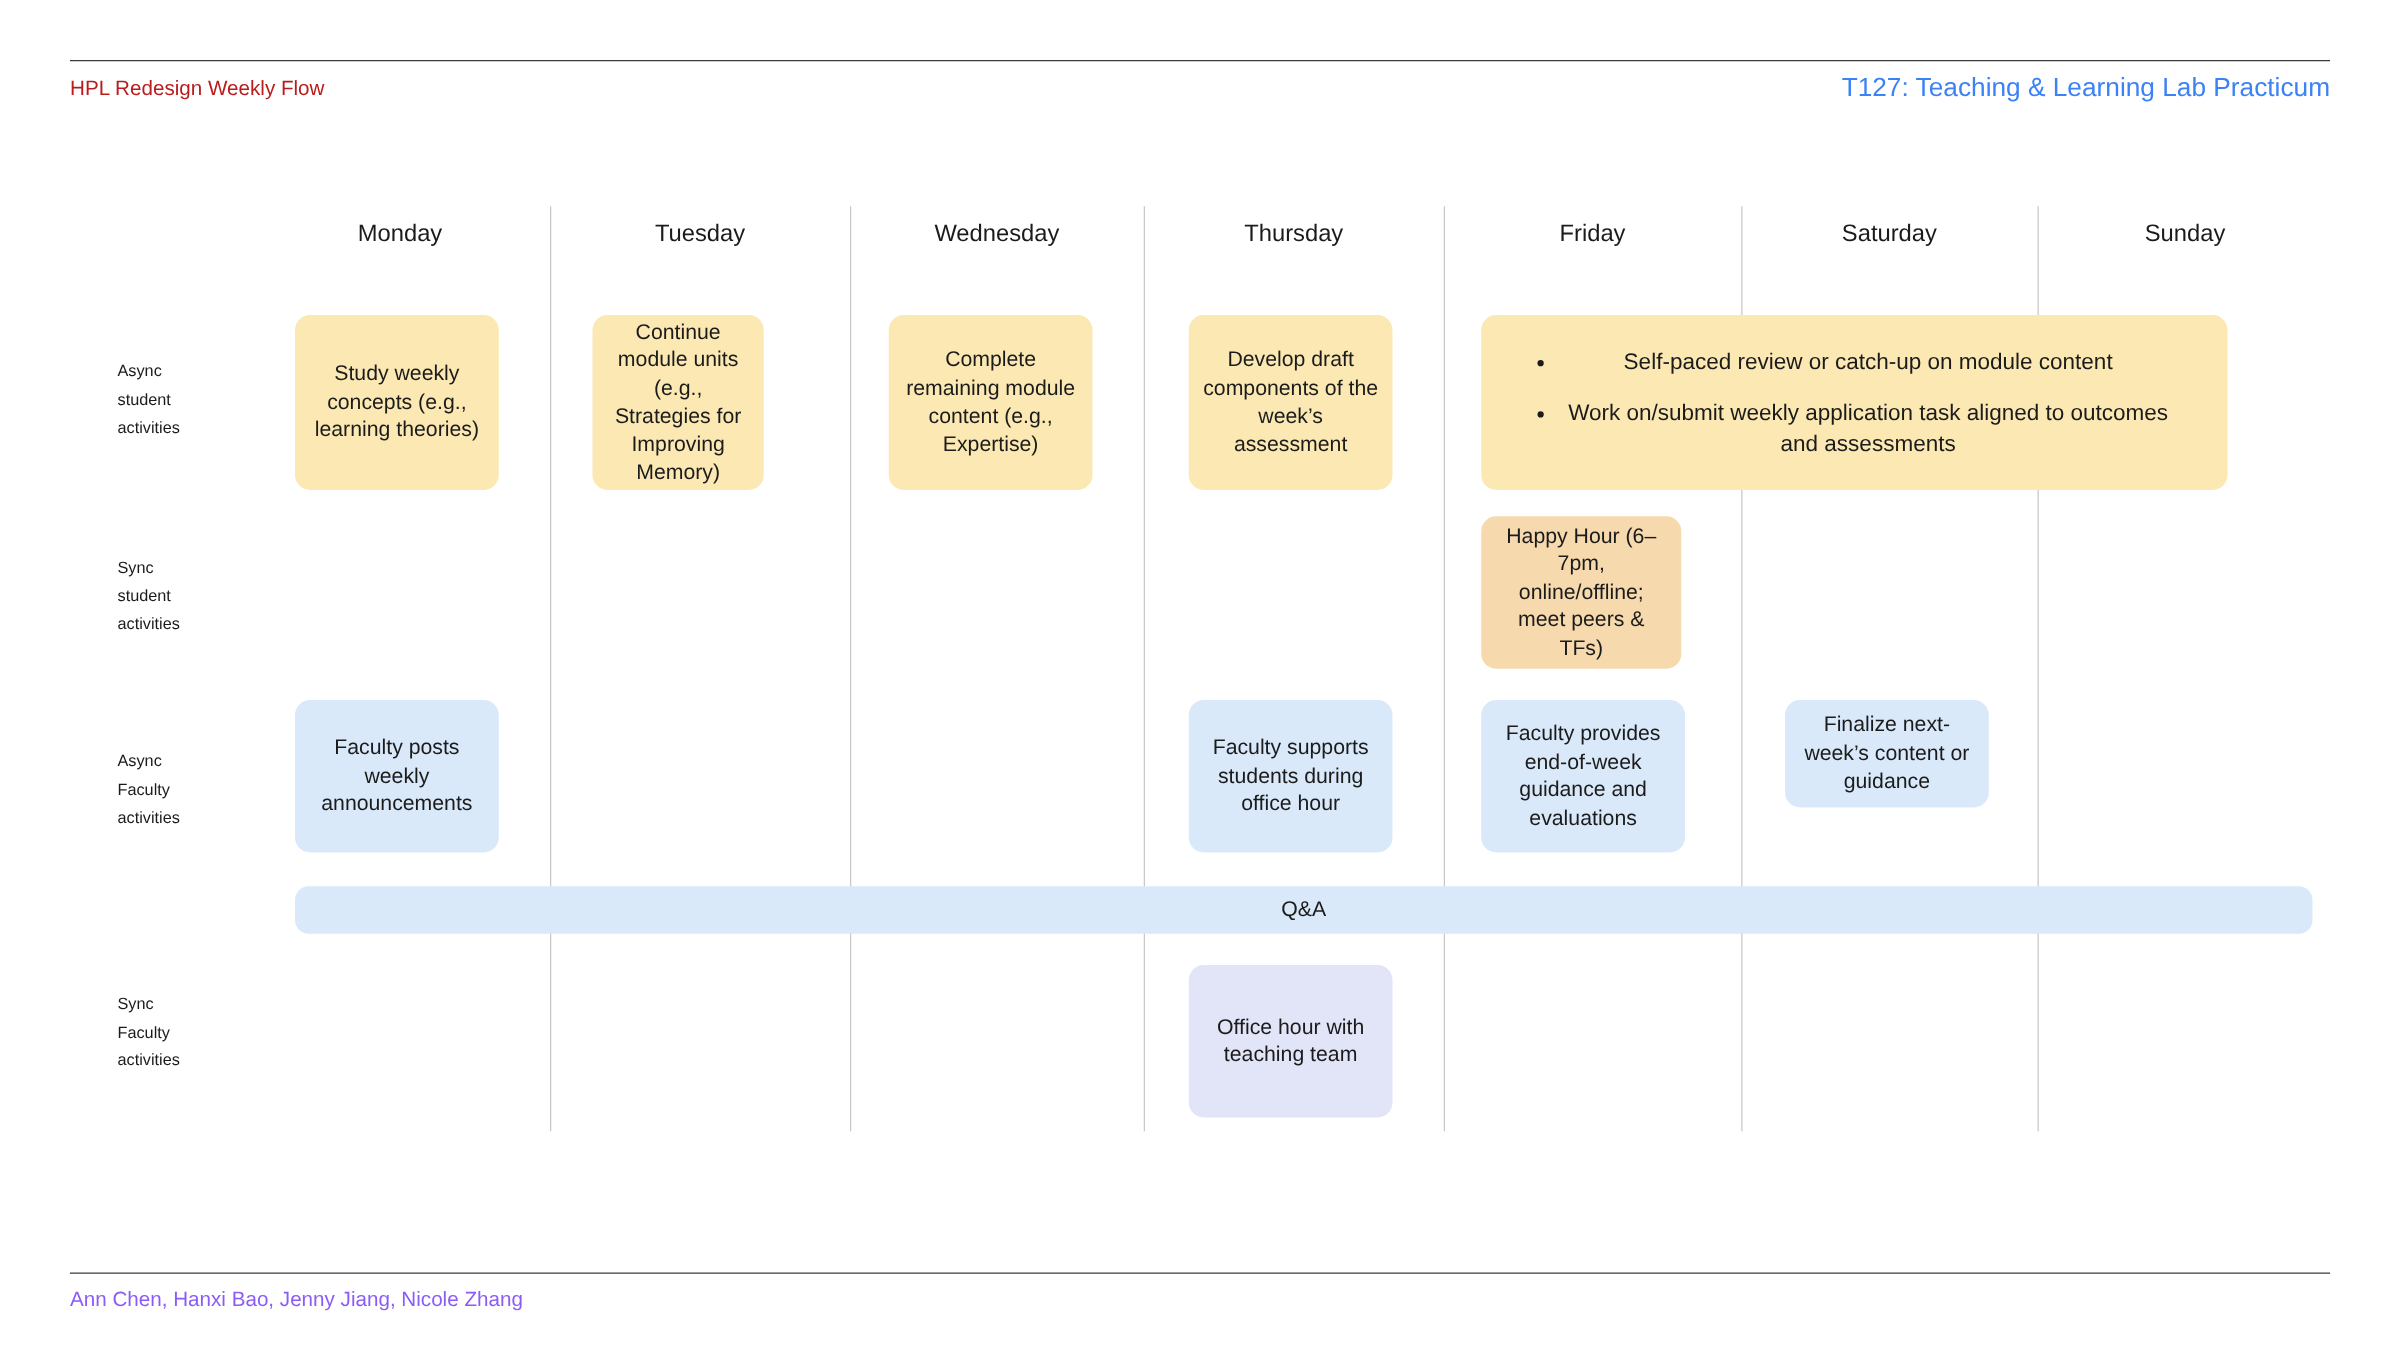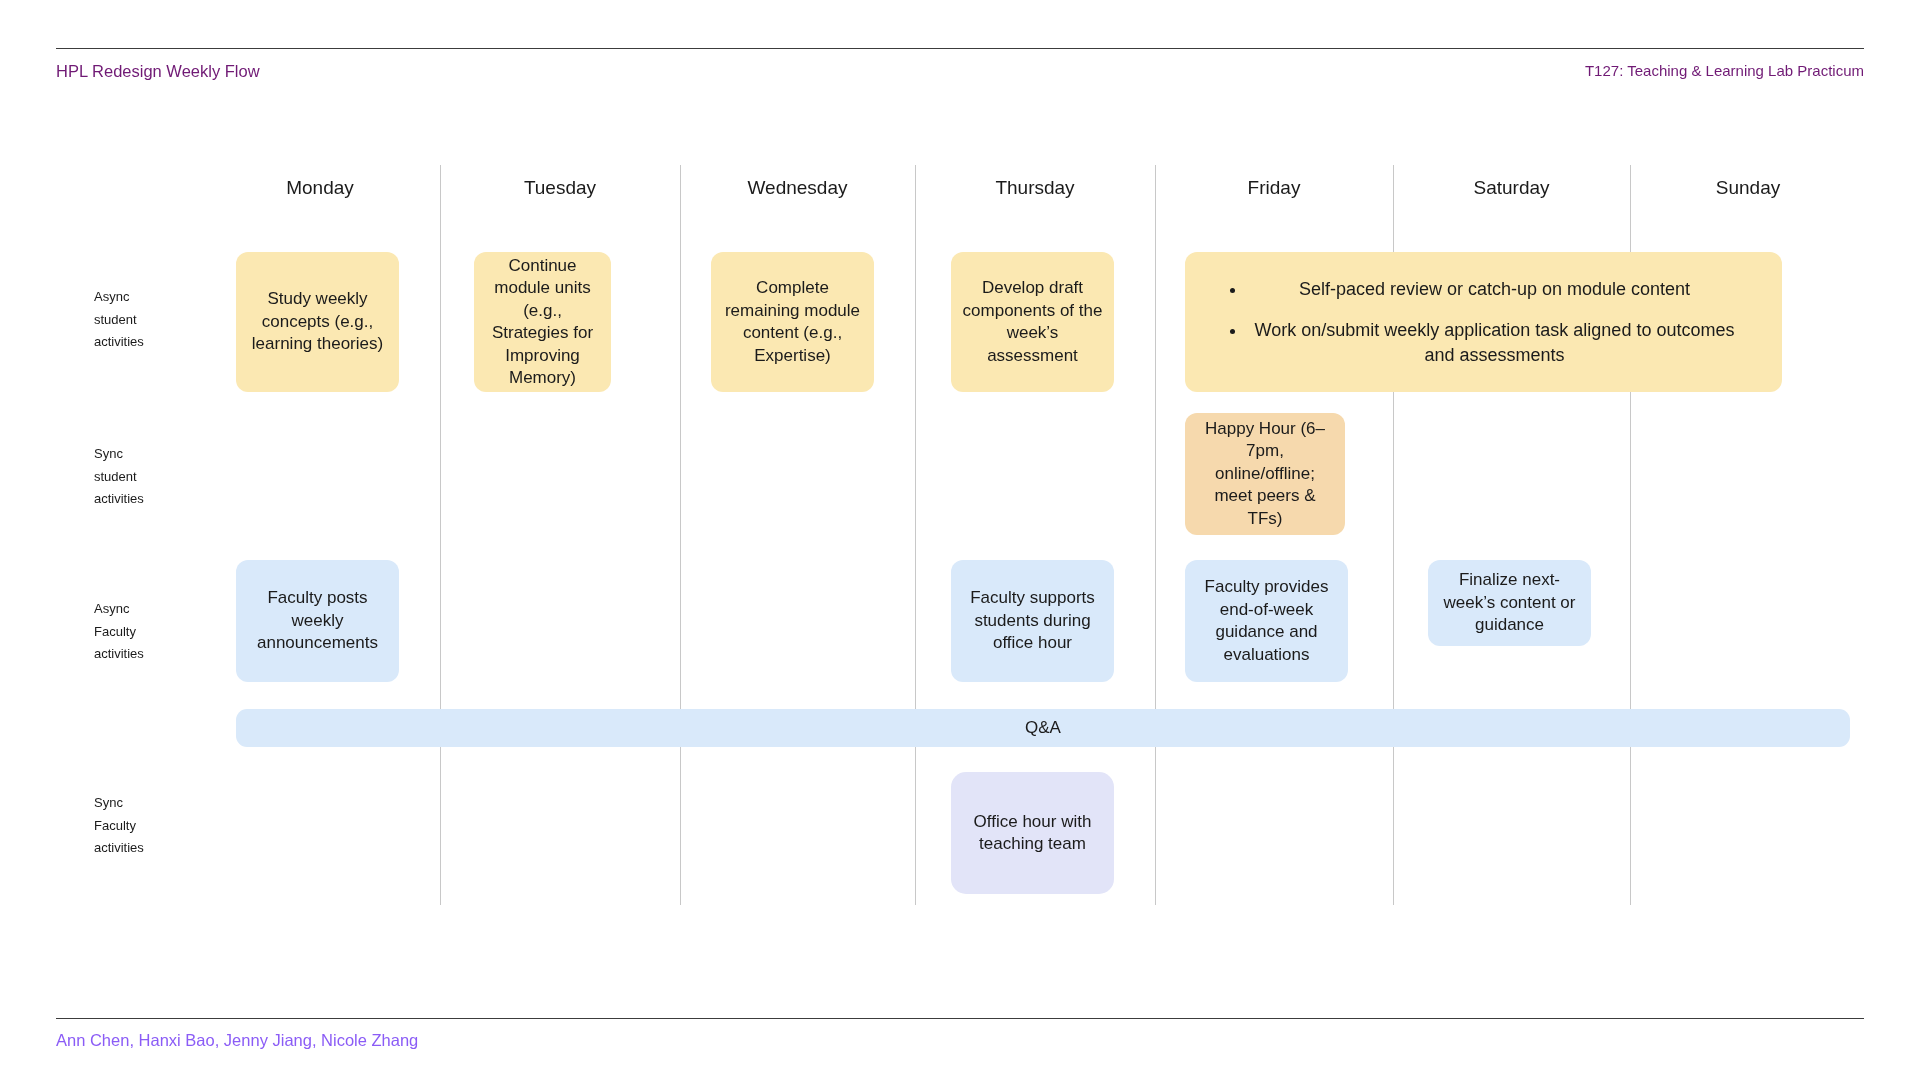--- a/index.html
+++ b/index.html
@@ -33,30 +33,30 @@
     width: 1808px;
     height: 1px;
     background: #3c3c3c;
   }
   .header-left {
     position: absolute;
     left: 56px;
     top: 60px;
     font-size: 16.5px;
     line-height: 22px;
-    color: #701a75;
+    color: #b91c1c;
     white-space: nowrap;
   }
   .header-right {
     position: absolute;
     right: 56px;
     top: 60px;
-    font-size: 15px;
-    line-height: 22px;
-    color: #701a75;
+    font-size: 21px;
+    line-height: 22px;
+    color: #3b82f6;
     white-space: nowrap;
     text-align: right;
   }
 
   
   .footer-rule {
     position: absolute;
     left: 56px;
     top: 1018px;
     width: 1808px;
@@ -114,21 +114,21 @@
     font-size: 17px;
     line-height: 22.5px;
     color: #1b1b1b;
     padding: 6px 10px;
     box-sizing: border-box;
     overflow: hidden;
   }
   .card-yellow { background: #fbe8b2; }
   .card-orange { background: #f6d9ad; }
   .card-blue   { background: #d9e9fa; }
-  .card-lav    { background: #e2e4f8; border-radius: 15px; }
+  .card-lav    { background: #e2e4f8; }
 
   .card-wide {
     font-size: 18px;
     line-height: 25px;
     padding: 10px 24px;
     align-items: center;
     justify-content: center;
   }
   .bullets {
     margin: 0;

